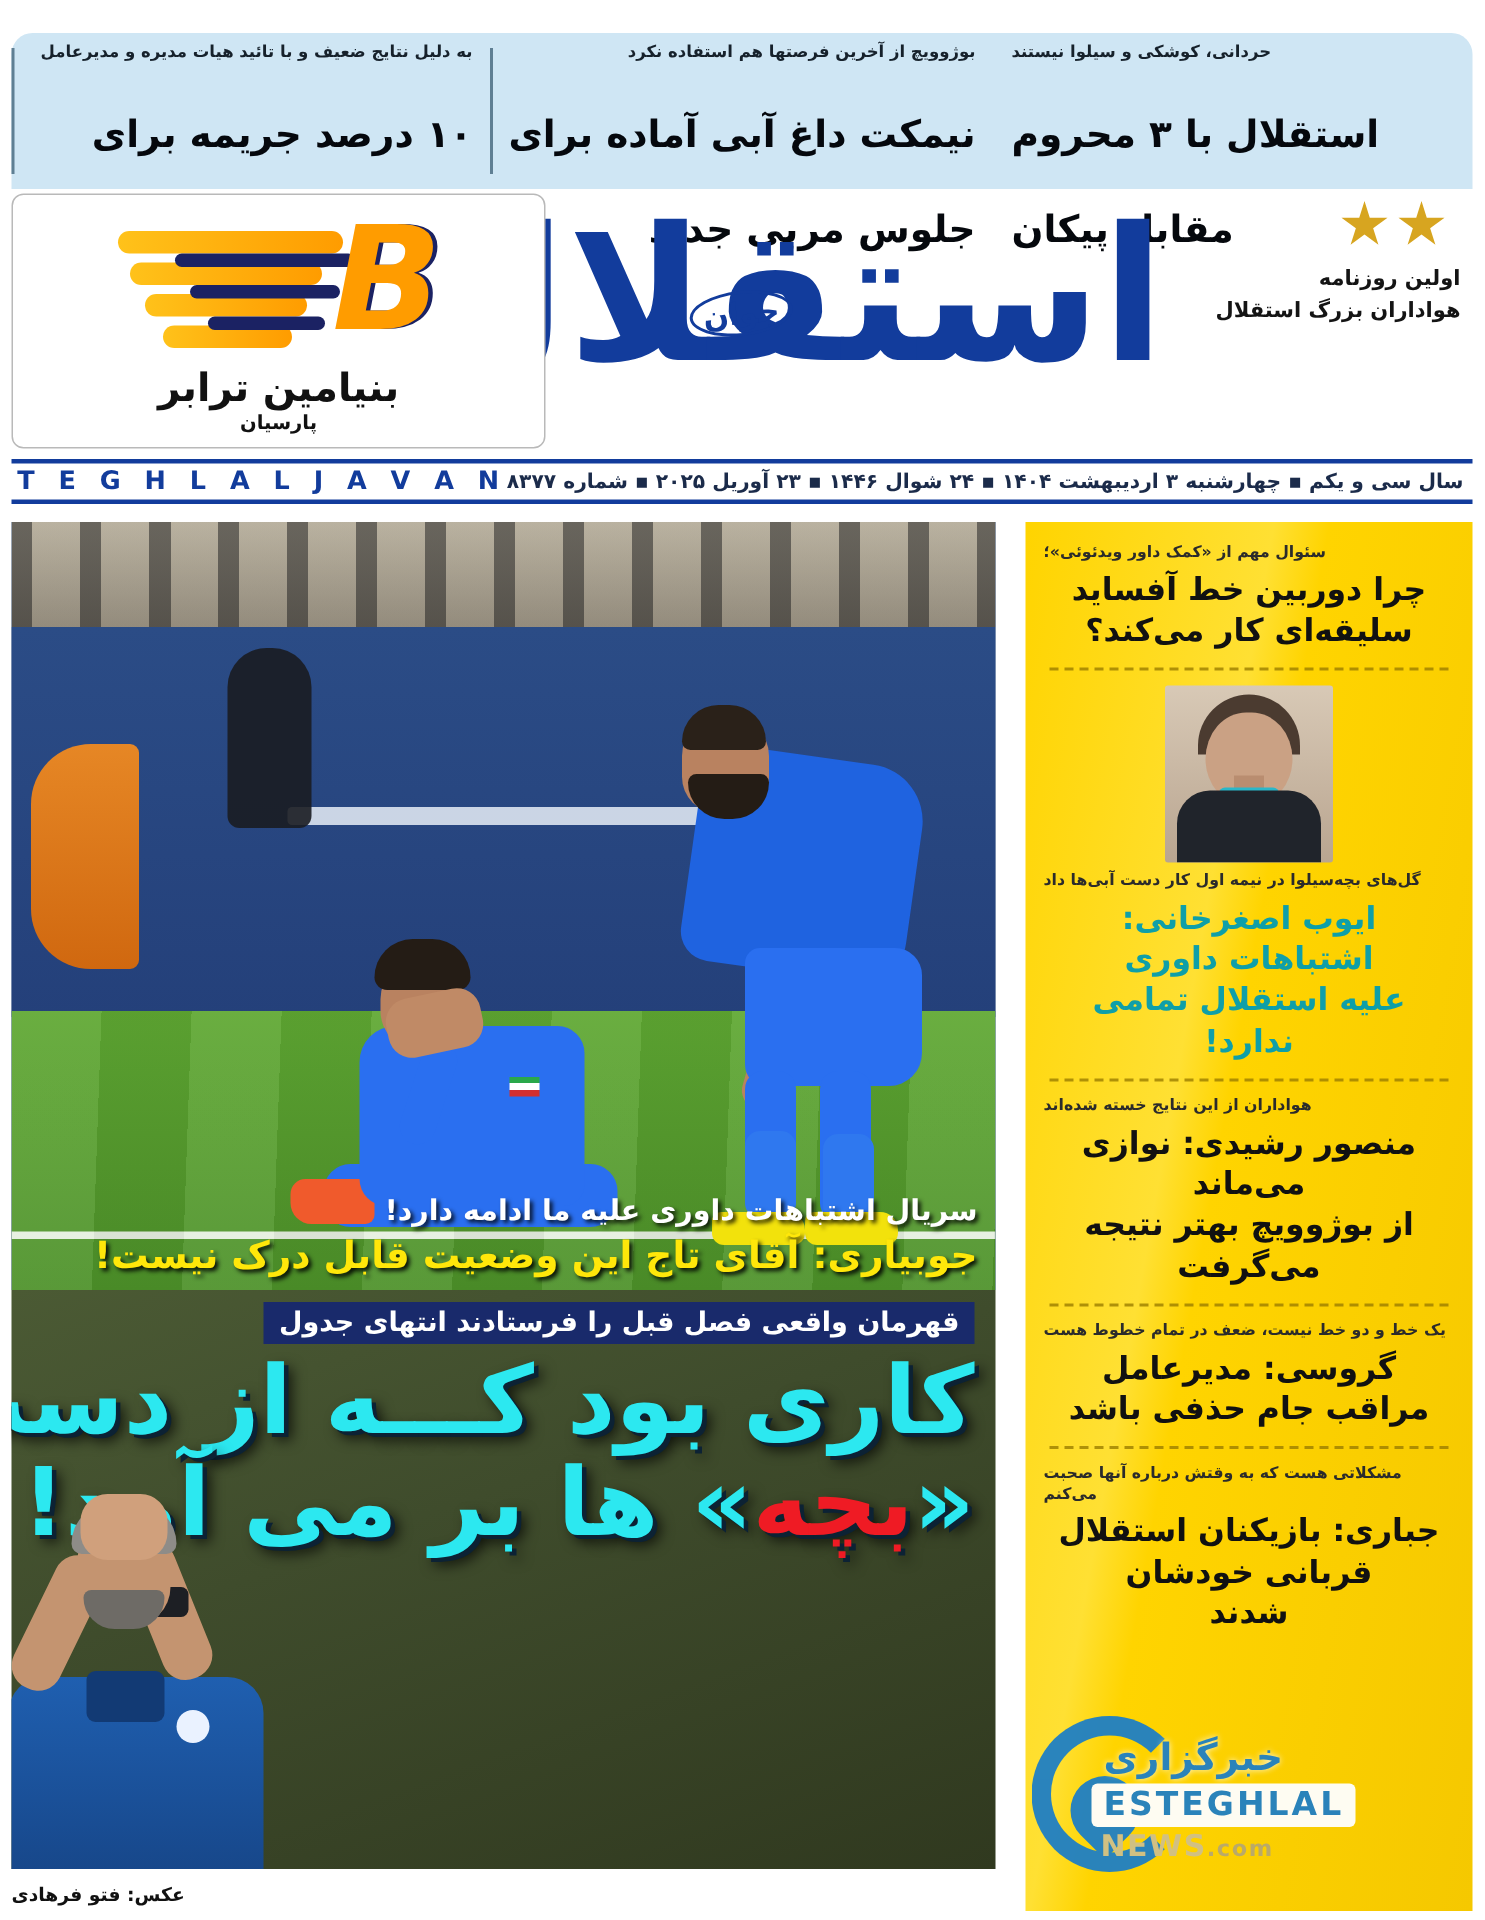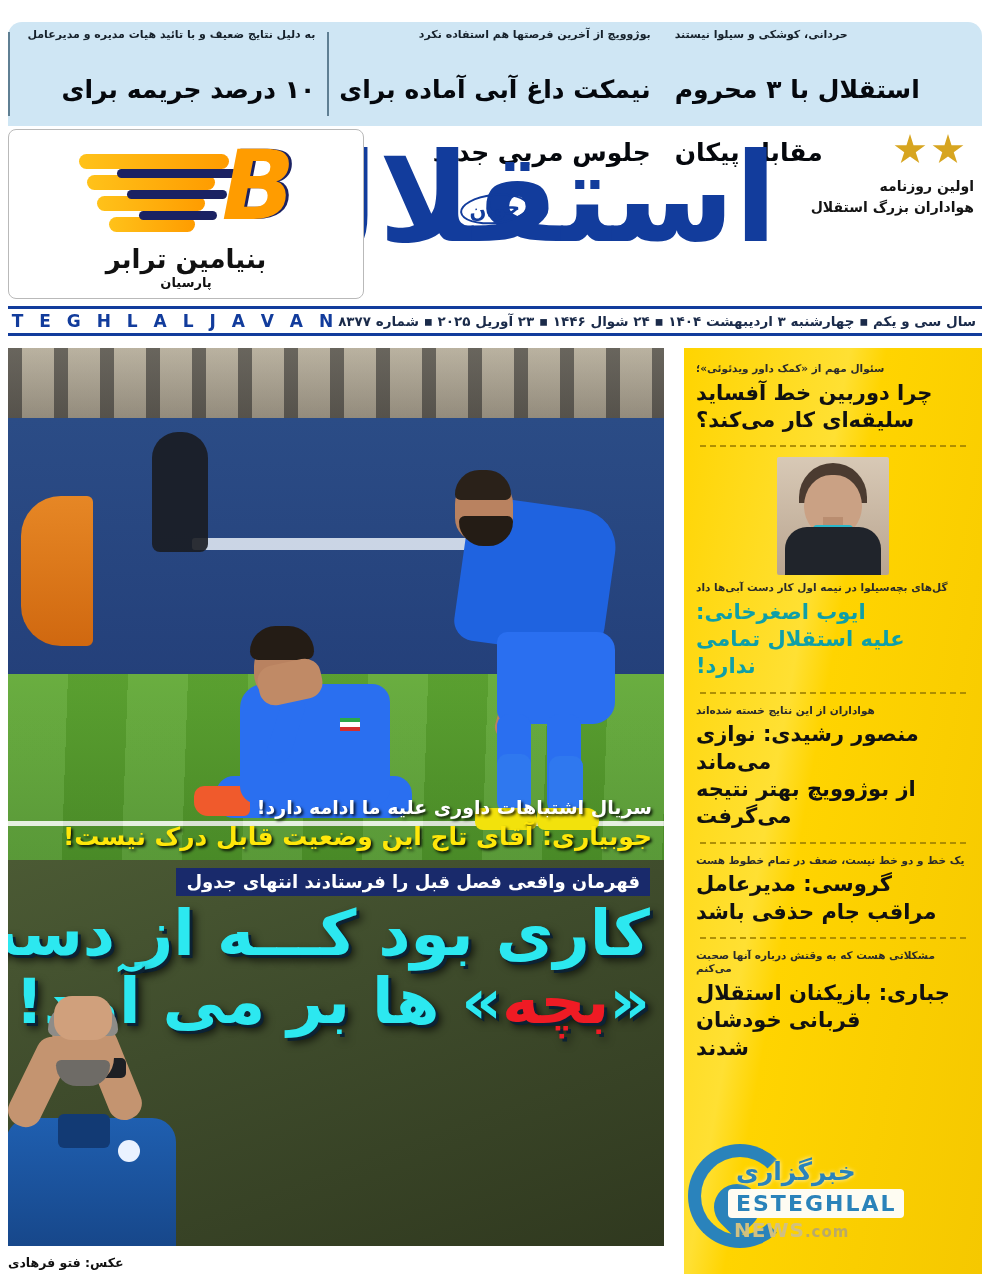--- a/index.html
+++ b/index.html
@@ -128,21 +128,21 @@
     background: linear-gradient(100deg,#ffd400 0%, #ffe033 36%, #ffd400 44%, #f5c800 100%);
     padding: 14px 12px 8px 12px; overflow: hidden;
   }
   .sb-item { position: relative; z-index: 2; }
   .sb-kicker {
     font-size: 10.5px; font-weight: 700; color: #2b2b2b;
     text-align: left; line-height: 1.3; margin-bottom: 4px; letter-spacing: -0.2px;
   }
   .sb-title {
     font-size: 21px; font-weight: 900; line-height: 1.3;
-    text-align: left; letter-spacing: -0.8px; color: #111;
+    text-align: center; letter-spacing: -0.8px; color: #111;
   }
   .sb-title.teal { color: #0f9fa8; }
   .sb-title .ln { display:block; }
   .sb-divider {
     height: 0; border-top: 2px dashed #9c7e00; opacity: .8;
     margin: 11px 4px 10px 4px;
   }
   .sb-photo {
     width: 112px; height: 118px; margin: 8px auto 6px auto;
     border-radius: 2px; position: relative; overflow: hidden;
@@ -406,20 +406,21 @@
         <div class="sb-photo">
           <div class="hair"></div>
           <div class="face"></div>
           <div class="neck"></div>
           <div class="collar"></div>
           <div class="body"></div>
         </div>
         <div class="sb-kicker">گل‌های بچه‌سیلوا در نیمه اول کار دست آبی‌ها داد</div>
         <div class="sb-title teal">
           <span class="ln">ایوب اصغرخانی:</span>
+          <span class="ln">اشتباهات داوری</span>
           <span class="ln">علیه استقلال تمامی ندارد!</span>
         </div>
       </div>
 
       <div class="sb-divider"></div>
 
       <div class="sb-item">
         <div class="sb-kicker">هواداران از این نتایج خسته شده‌اند</div>
         <div class="sb-title">
           <span class="ln">منصور رشیدی: نوازی می‌ماند</span>

